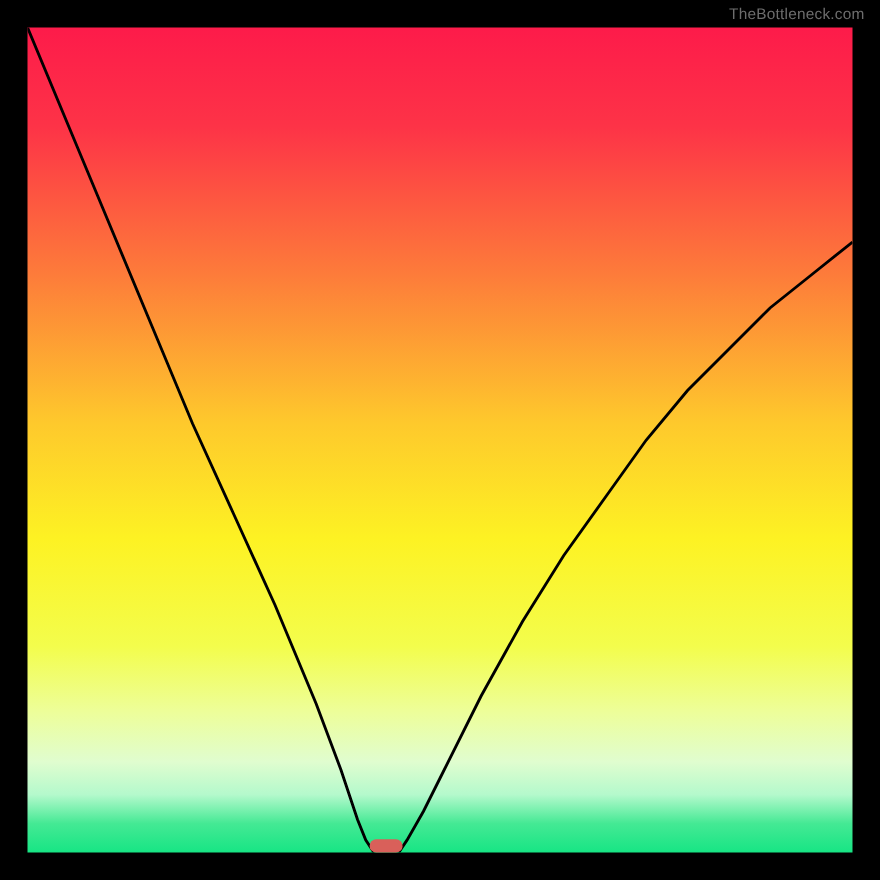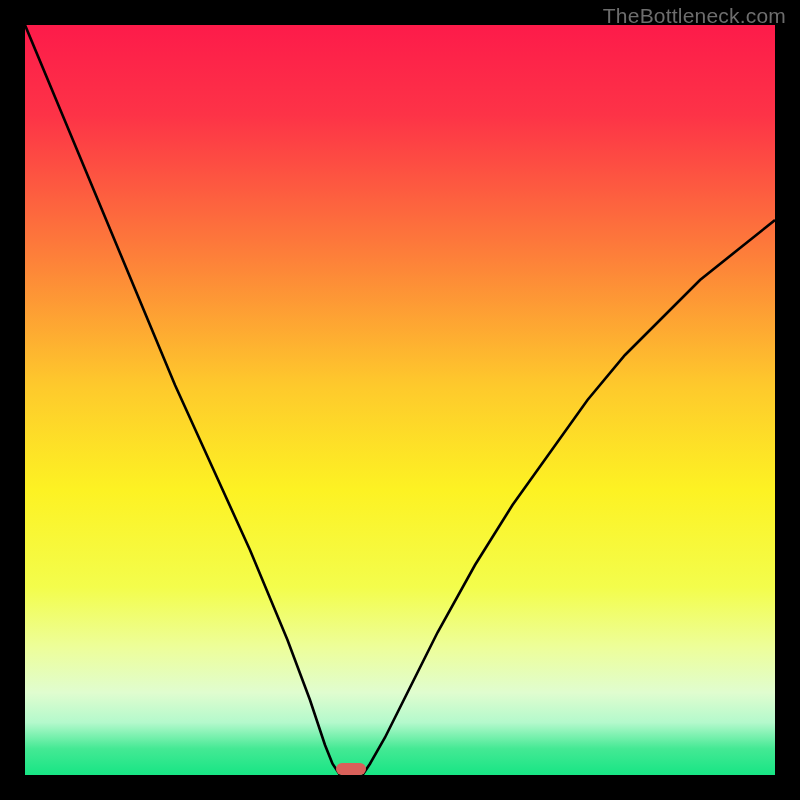--- a/index.html
+++ b/index.html
@@ -38,21 +38,21 @@
     width: 30px;
     height: 12px;
     border-radius: 6px;
     transform: translate(-50%, -50%);
   }
   .watermark {
     position: absolute;
     top: 4px;
     right: 14px;
     color: #6d6d6d;
-    font-size: 21px;
+    font-size: 14px;
     font-weight: 500;
     letter-spacing: 0.2px;
   }
 </style>
 </head>
 <body>
 
 <div class="watermark">TheBottleneck.com</div>
 
 <div class="frame">

